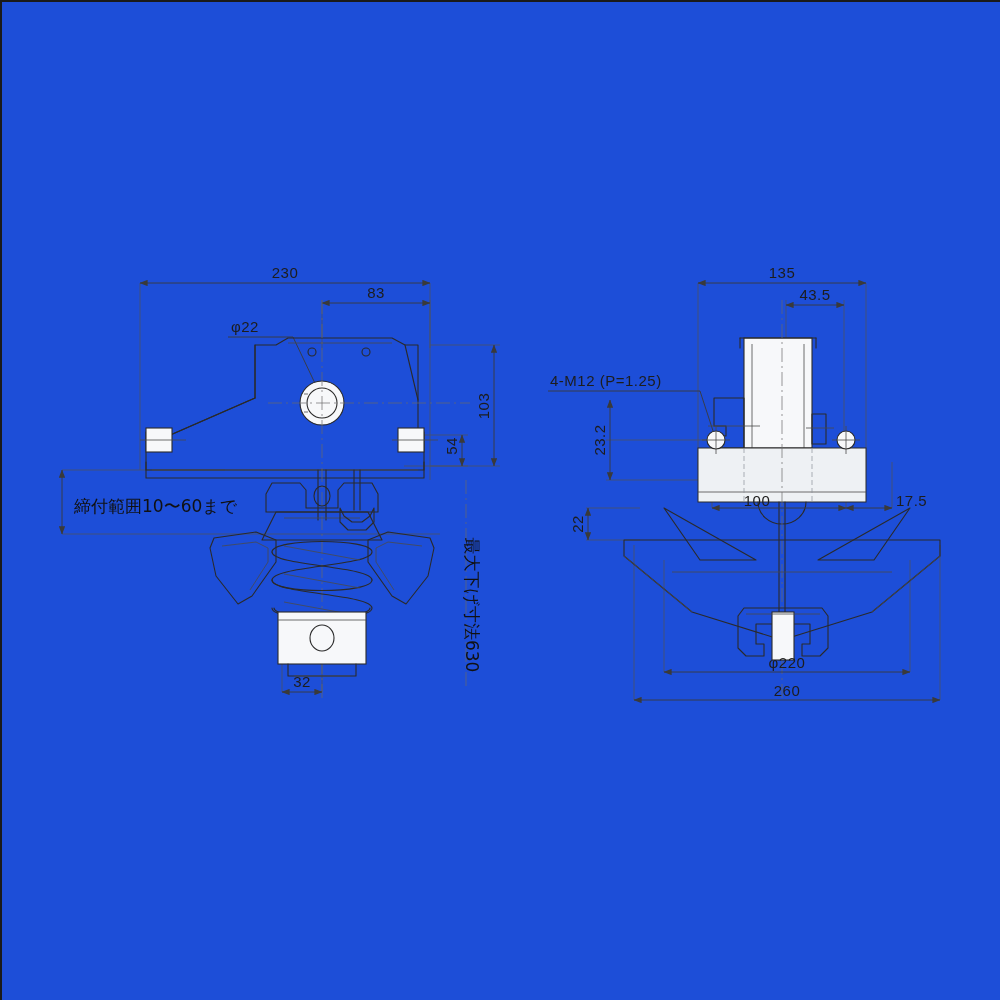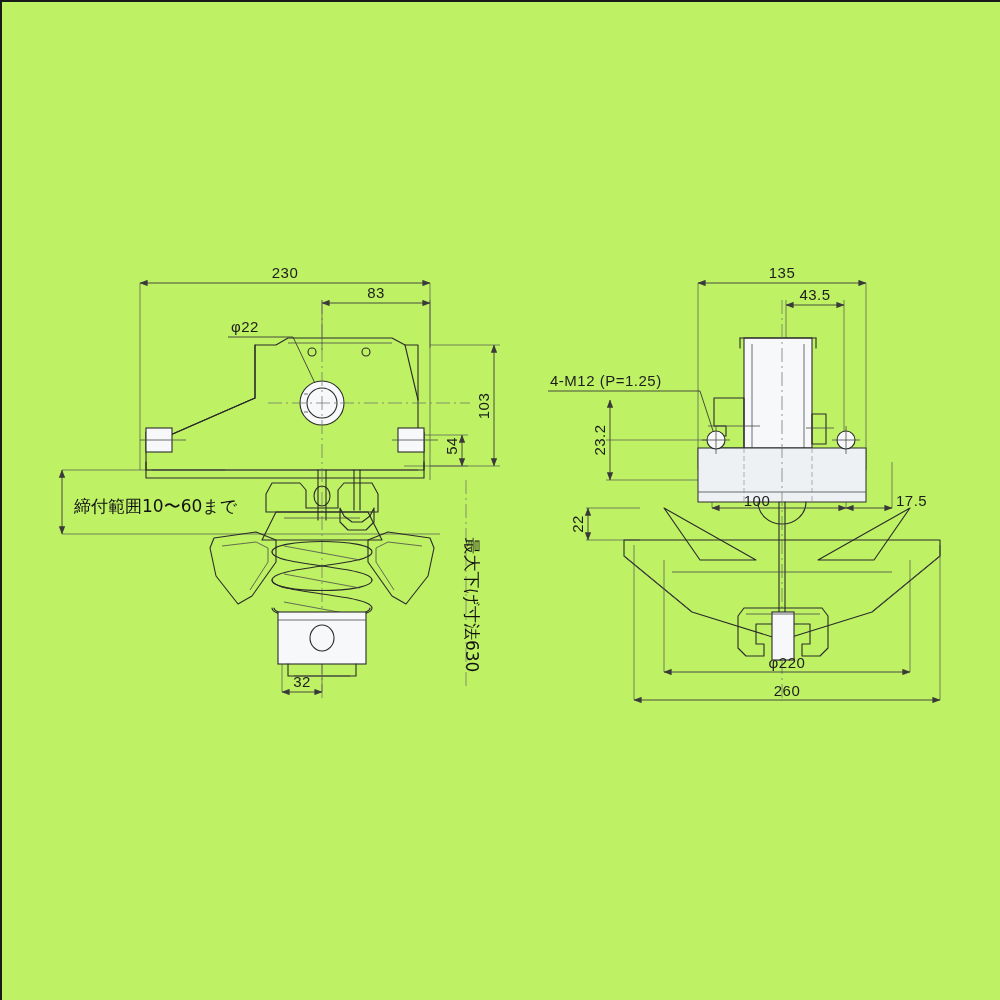--- a/index.html
+++ b/index.html
@@ -5,21 +5,21 @@
 <style>
   html, body {
     margin: 0;
     padding: 0;
     background: #ffffff;
   }
   #page {
     position: relative;
     width: 1000px;
     height: 1000px;
-    background: #bef264;
+    background: #1d4ed8;
     overflow: hidden;
     font-family: "Liberation Sans", "DejaVu Sans", sans-serif;
   }
   #frame-top {
     position: absolute;
     left: 0; top: 0;
     width: 1000px; height: 2px;
     background: #1a1a1a;
   }
   #frame-left {

